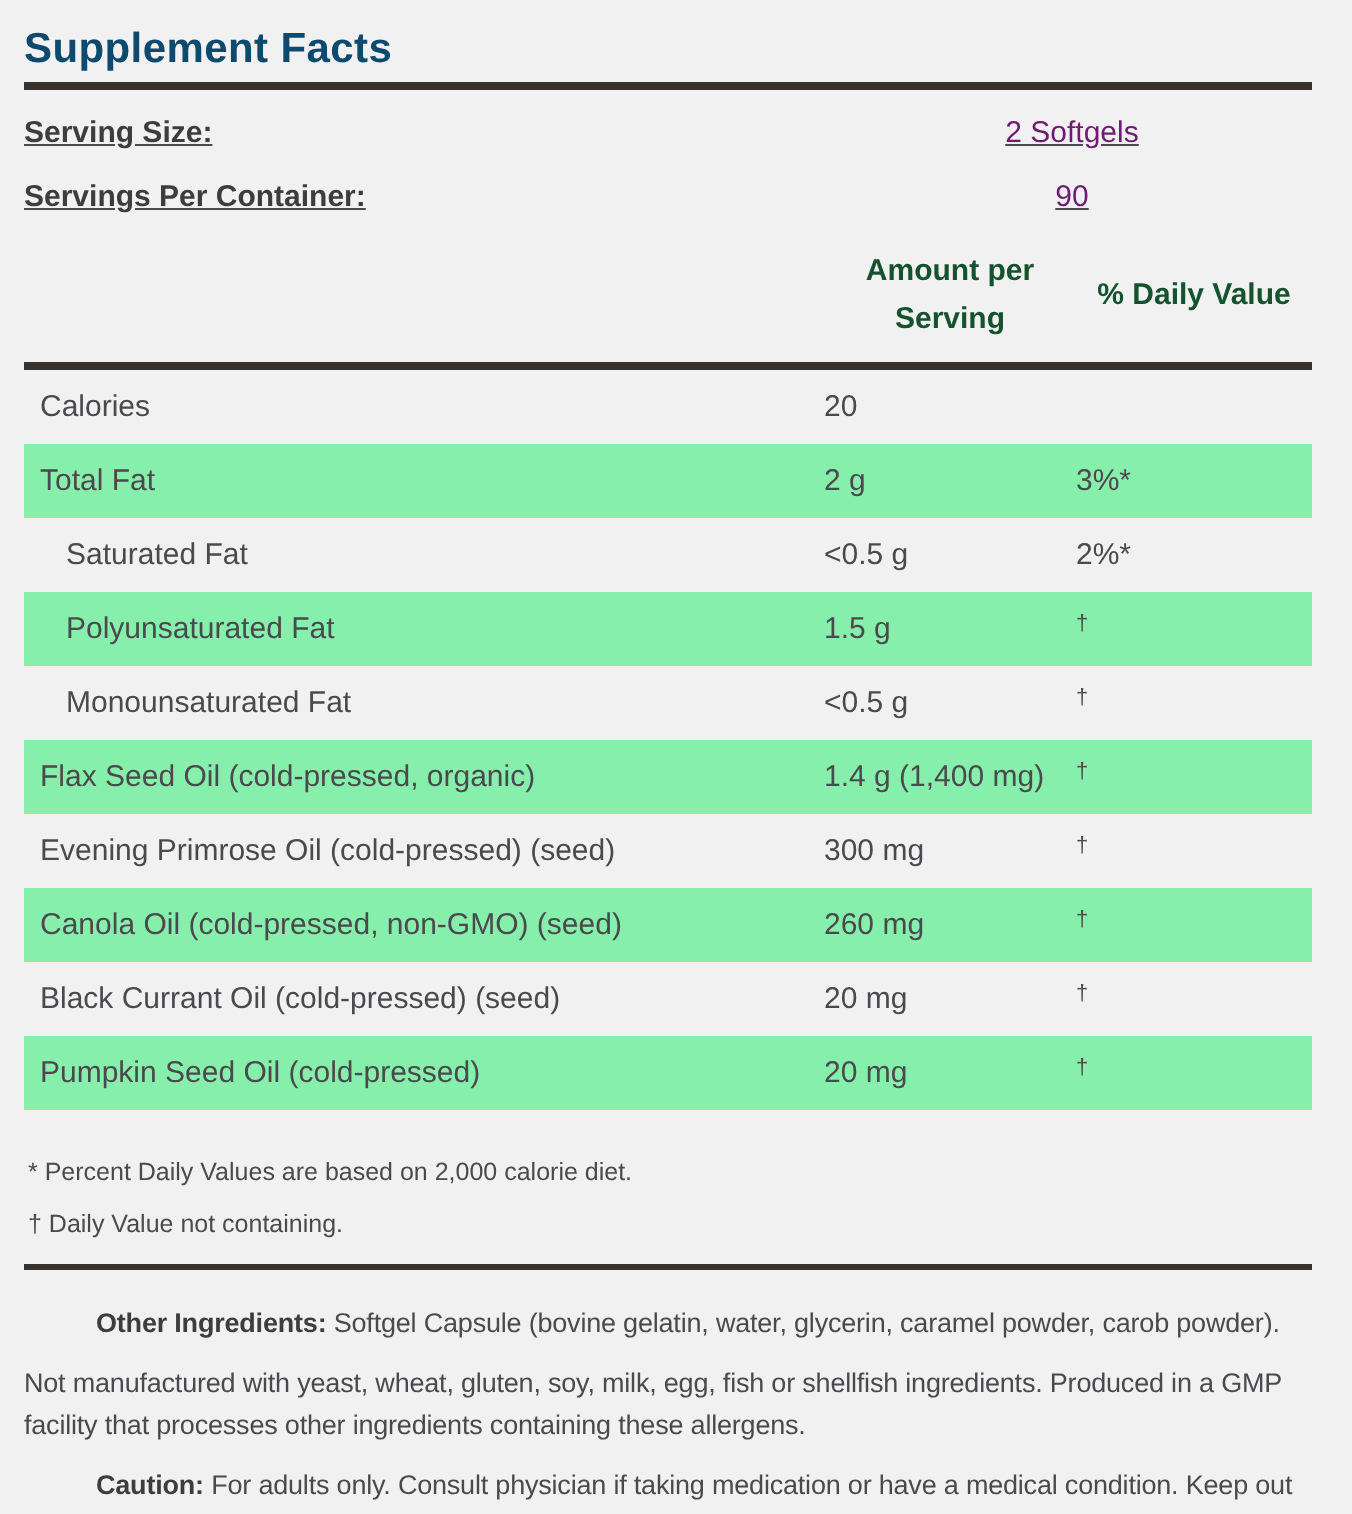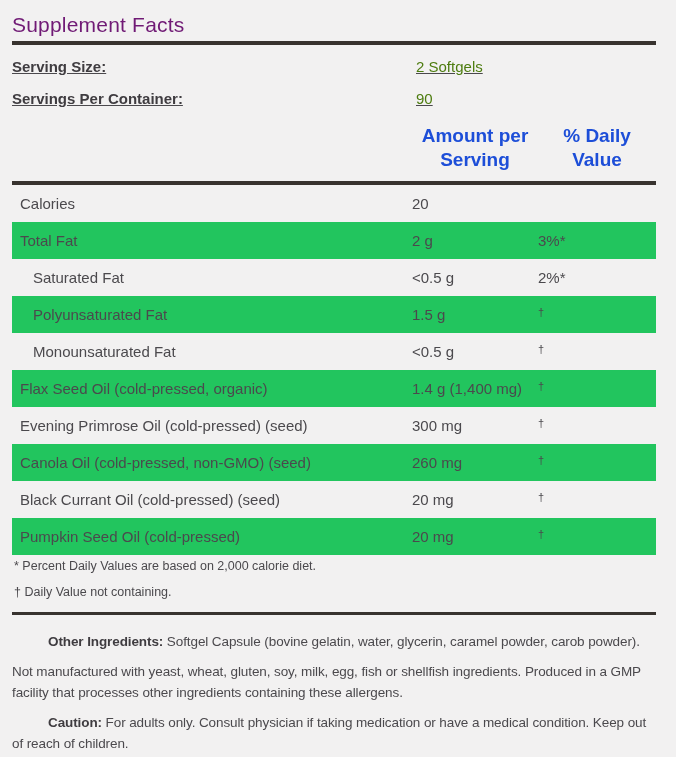--- a/index.html
+++ b/index.html
@@ -9,73 +9,73 @@
   body {
     width: 676px; height: 757px;
     background: #f2f1f1;
     font-family: "Liberation Sans", sans-serif;
     color: #4b494d;
     overflow: hidden;
   }
   .title {
     margin: 13px 20px 0 12px;
     font-size: 21px;
-    font-weight: 400;
-    color: #701a75;
+    font-weight: 700;
+    color: #0c4a6e;
     letter-spacing: 0.2px;
   }
   .rule {
     height: 4px;
     background: #38332f;
     margin: 4px 20px 0 12px;
   }
   .serving-row {
     display: grid;
     grid-template-columns: 1fr 240px;
     align-items: center;
     height: 32px;
     margin: 0 20px 0 12px;
     font-size: 15px;
     text-decoration: underline;
   }
   .serving-row.first { margin-top: 5px; }
   .s-label { font-weight: 700; color: #3f3c40; }
-  .s-value { text-align: left; color: #4d7c0f; }
+  .s-value { text-align: center; color: #701a75; }
   .header-row {
     display: grid;
     grid-template-columns: 1fr 126px 118px;
     align-items: center;
     height: 67px;
     margin: 0 20px 0 12px;
-    font-size: 19px;
+    font-size: 15px;
     font-weight: 700;
-    color: #1d4ed8;
+    color: #14532d;
     text-align: center;
     line-height: 24px;
   }
   .rule.header-rule { margin-top: 0; }
   .frow {
     display: grid;
     grid-template-columns: 1fr 126px 118px;
     align-items: center;
     height: 37px;
     margin: 0 20px 0 12px;
     font-size: 15px;
   }
-  .frow.white { background: #22c55e; }
+  .frow.white { background: #86efac; }
   .fname { padding-left: 8px; }
   .frow.indent .fname { padding-left: 21px; }
   .famount, .fdv { }
   .fdv.dagger { font-size: 11px; position: relative; top: -3px; }
   .footnotes p {
     margin: 0 20px 0 14px;
     font-size: 12.5px;
     color: #4b494d;
   }
-  .footnotes p.fn-first { margin-top: 4px; }
+  .footnotes p.fn-first { margin-top: 24px; }
   .footnotes p.fn-second { margin-top: 12px; }
   .rule.bottom-rule { height: 3px; margin-top: 13px; }
   .para {
     margin: 0 18px 0 12px;
     font-size: 13.5px;
     line-height: 21px;
     letter-spacing: -0.1px;
     color: #4b494d;
   }
   .para b { color: #3f3c40; margin-left: 36px; }

